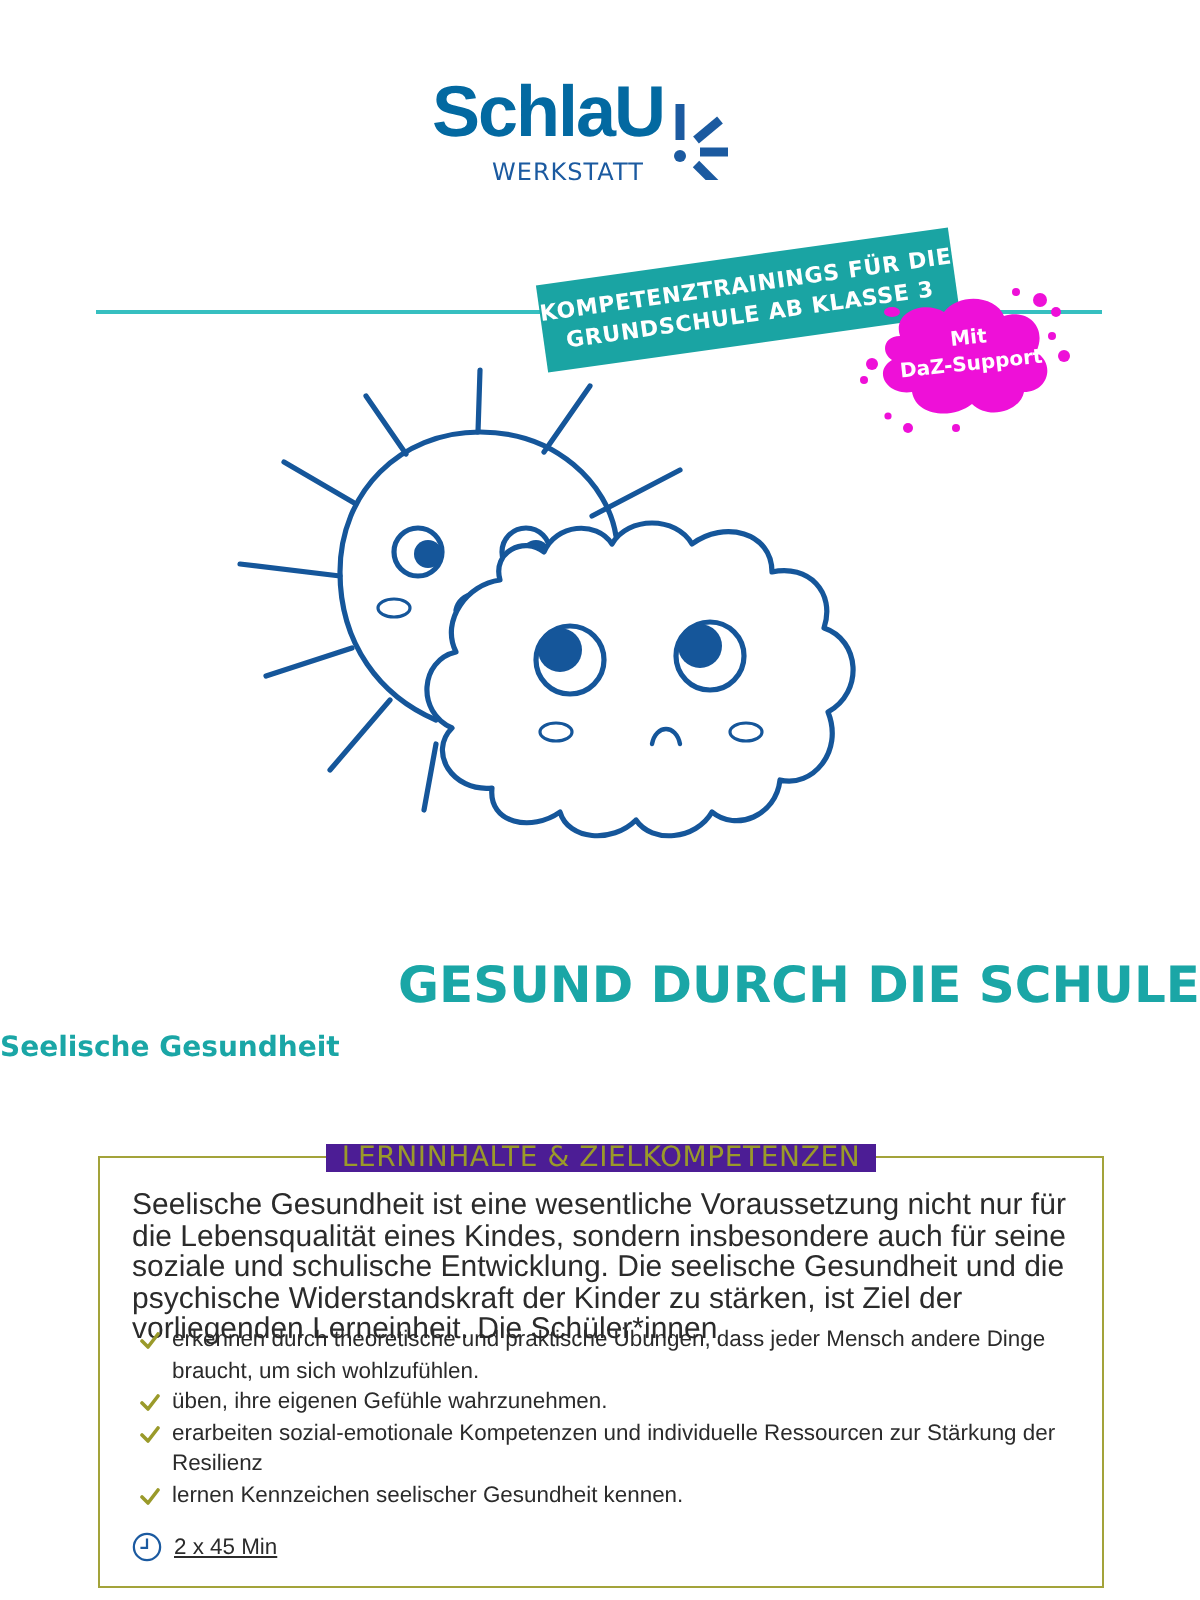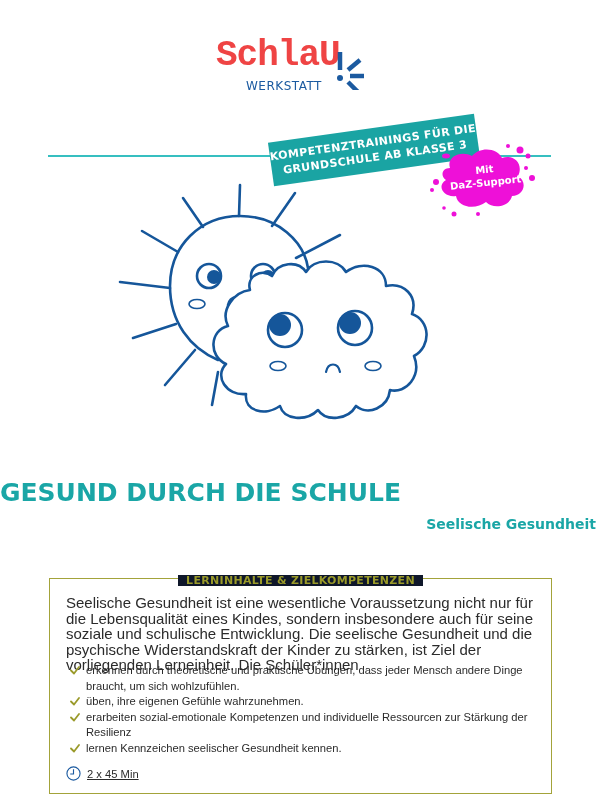--- a/index.html
+++ b/index.html
@@ -1,46 +1,46 @@
 <!DOCTYPE html>
 <html><head>
 <meta charset="utf-8">
 <style>
   * { box-sizing: border-box; margin: 0; padding: 0; }
   html, body { width: 600px; height: 800px; background: #ffffff; overflow: hidden; }
   body { position: relative; font-family: "Liberation Sans", "DejaVu Sans", sans-serif; color: #2b2b2b; }
 
   
   .logo { position: absolute; left: 216px; top: 44px; width: 180px; height: 60px; }
-  .logo-word { position: absolute; left: 0; top: -6px; font-family: Liberation Mono, monospace; font-weight: bold; font-size: 36px; letter-spacing: -1px; color: #ef4444; line-height: 1; }
+  .logo-word { position: absolute; left: 0; top: -6px; font-family: Liberation Sans, sans-serif; font-weight: bold; font-size: 36px; letter-spacing: -1px; color: #0369a1; line-height: 1; }
   .logo-sub { position: absolute; left: 30px; top: 36px; font-family: "DejaVu Sans", sans-serif; font-size: 12px; letter-spacing: 0.5px; color: #1b5aa0; line-height: 1; }
   .logo-burst { position: absolute; left: 116px; top: 6px; width: 40px; height: 40px; }
 
   
   .rule { position: absolute; left: 48px; top: 155px; width: 503px; height: 1.5px; background: #36bfc0; }
 
   
   .banner { position: absolute; left: 270px; top: 128px; width: 208px; height: 44px; background: #1aa4a3; transform: rotate(-8deg); transform-origin: center; display: flex; flex-direction: column; align-items: center; justify-content: center; }
   .banner span { display: block; color: #ffffff; font-family: "DejaVu Sans", sans-serif; font-weight: bold; font-size: 11px; letter-spacing: 0.4px; line-height: 15px; text-align: center; white-space: nowrap; }
 
   
   .splash { position: absolute; left: 428px; top: 138px; width: 110px; height: 80px; }
   .splash-text { position: absolute; left: 440px; top: 163px; width: 90px; transform: rotate(-6deg); text-align: center; color: #ffffff; font-family: "DejaVu Sans", sans-serif; font-weight: bold; font-size: 10px; line-height: 13px; }
 
   
   .illustration { position: absolute; left: 100px; top: 180px; width: 400px; height: 280px; }
 
   
-  .title { position: absolute; left: 0; top: 480px; width: 600px; text-align: left; font-family: "DejaVu Sans", sans-serif; font-weight: bold; font-size: 25px; letter-spacing: 0px; color: #1aa6a6; line-height: 1; }
-  .subtitle { position: absolute; left: 0; top: 517px; width: 596px; text-align: right; font-family: "DejaVu Sans", sans-serif; font-weight: bold; font-size: 14px; color: #1aa6a6; line-height: 1; }
+  .title { position: absolute; left: 0; top: 480px; width: 600px; text-align: right; font-family: "DejaVu Sans", sans-serif; font-weight: bold; font-size: 25px; letter-spacing: 0px; color: #1aa6a6; line-height: 1; }
+  .subtitle { position: absolute; left: 0; top: 517px; width: 596px; text-align: left; font-family: "DejaVu Sans", sans-serif; font-weight: bold; font-size: 14px; color: #1aa6a6; line-height: 1; }
 
   
   .box { position: absolute; left: 49px; top: 578px; width: 503px; height: 216px; border: 1.5px solid #a3a33a; }
   .box-heading { position: absolute; left: 0; top: -8px; width: 100%; text-align: center; line-height: 1; }
-  .box-heading span { display: inline-block; background: #0f172a; padding: 0 8px; font-family: "DejaVu Sans", sans-serif; font-weight: bold; font-size: 11px; letter-spacing: 0.3px; color: #9a9a2a; }
+  .box-heading span { display: inline-block; background: #4c1d95; padding: 0 8px; font-family: "DejaVu Sans", sans-serif; font-weight: normal; font-size: 14px; letter-spacing: 0.3px; color: #9a9a2a; }
   .intro { position: absolute; left: 16px; top: 16px; width: 474px; font-size: 15px; line-height: 15.5px; color: #2b2b2b; }
   .checklist { position: absolute; left: 20px; top: 84px; width: 474px; list-style: none; }
   .checklist li { position: relative; padding-left: 16px; font-size: 11.2px; line-height: 15.5px; color: #2b2b2b; }
   .check { position: absolute; left: 0; top: 3px; width: 10px; height: 9px; }
   .duration { position: absolute; left: 16px; top: 187px; display: flex; align-items: center; gap: 6px; font-size: 11.2px; color: #2b2b2b; text-decoration: underline; }
   .clock { width: 15px; height: 15px; }
 </style>
 </head>
 <body>
 

